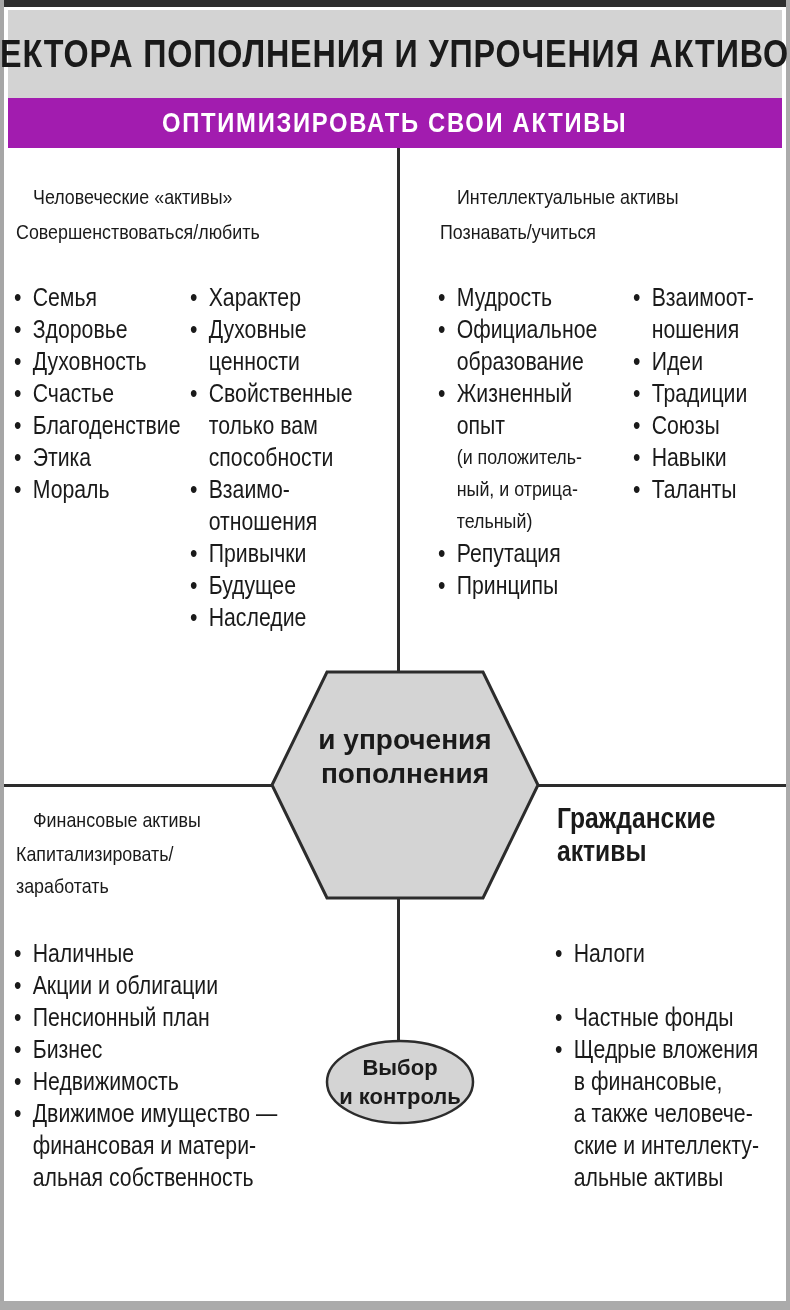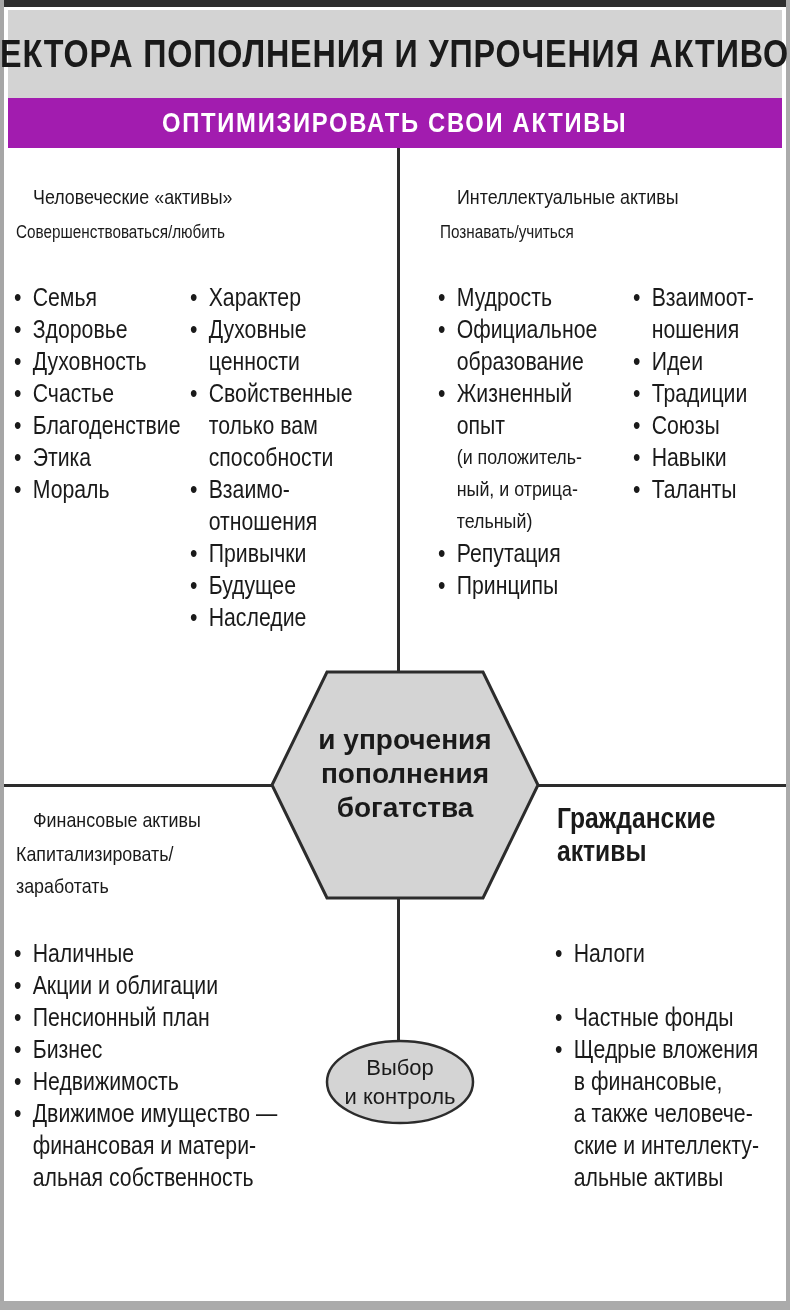--- a/index.html
+++ b/index.html
@@ -37,21 +37,21 @@
   .vline{position:absolute;width:3px;background:#2c2c2c;}
   .hline{position:absolute;height:3px;background:#2c2c2c;}
 
   
   .cond{transform:scaleX(0.85);transform-origin:0 0;}
 
   .q-title{
     position:absolute;font-size:21px;font-weight:normal;line-height:34px;white-space:nowrap;margin-left:17px;
   }
   .q-subtitle{
-    position:absolute;font-size:18px;line-height:26px;white-space:nowrap;
+    position:absolute;font-size:21px;line-height:26px;white-space:nowrap;
   }
   .q-subtitle-multi{position:absolute;font-size:21px;}
   .q-subtitle-multi .line{height:32px;line-height:32px;white-space:nowrap;}
   .q-title-multi{position:absolute;font-size:29px;font-weight:bold;}
   .q-title-multi .line{height:33px;line-height:33px;white-space:nowrap;}
 
   .list{position:absolute;font-size:25px;width:330px;}
   .list .line{display:flex;height:32px;line-height:32px;white-space:nowrap;}
   .list .line.small{font-size:21px;}
   .list .bullet{flex:0 0 22px;width:22px;}
@@ -61,21 +61,21 @@
   .hex-wrap{position:absolute;left:270px;top:670px;width:270px;height:230px;}
   .hex-label{
     position:absolute;left:272px;top:723px;width:266px;text-align:center;
     font-size:28px;font-weight:bold;
   }
   .hex-label .line{height:34px;line-height:34px;white-space:nowrap;}
   .ellipse-wrap{position:absolute;left:324px;top:1038px;width:152px;height:88px;}
   .ellipse-label{
     position:absolute;left:312px;top:1053px;width:176px;text-align:center;font-size:22px;
   }
-  .ellipse-label .line{height:29px;line-height:29px;white-space:nowrap;}
+  .ellipse-label .line{height:29px;line-height:29px;white-space:nowrap;font-weight:bold;}
 </style>
 </head>
 <body>
 
 <div id="page">
 
   <div class="frame-top"></div>
   <div class="frame-left"></div>
   <div class="frame-right"></div>
   <div class="frame-bottom"></div>
@@ -336,21 +336,20 @@
     </div>
 
   <div class="hex-wrap">
     <svg width="270" height="230" viewBox="0 0 270 230">
       <polygon points="2,115 57,2 213,2 268,115 213,228 57,228" fill="#d4d4d4" stroke="#2c2c2c" stroke-width="3"></polygon>
     </svg>
   </div>
   <div class="hex-label">
       <div class="line">и упрочения</div>
       <div class="line">пополнения</div>
-      <div class="line">богатства</div>
     </div>
 
   <div class="ellipse-wrap">
     <svg width="152" height="88" viewBox="0 0 152 88">
       <ellipse cx="76" cy="44" rx="73" ry="41" fill="#d4d4d4" stroke="#2c2c2c" stroke-width="2.5"></ellipse>
     </svg>
   </div>
   <div class="ellipse-label">
       <div class="line">Выбор</div>
       <div class="line">и контроль</div>

